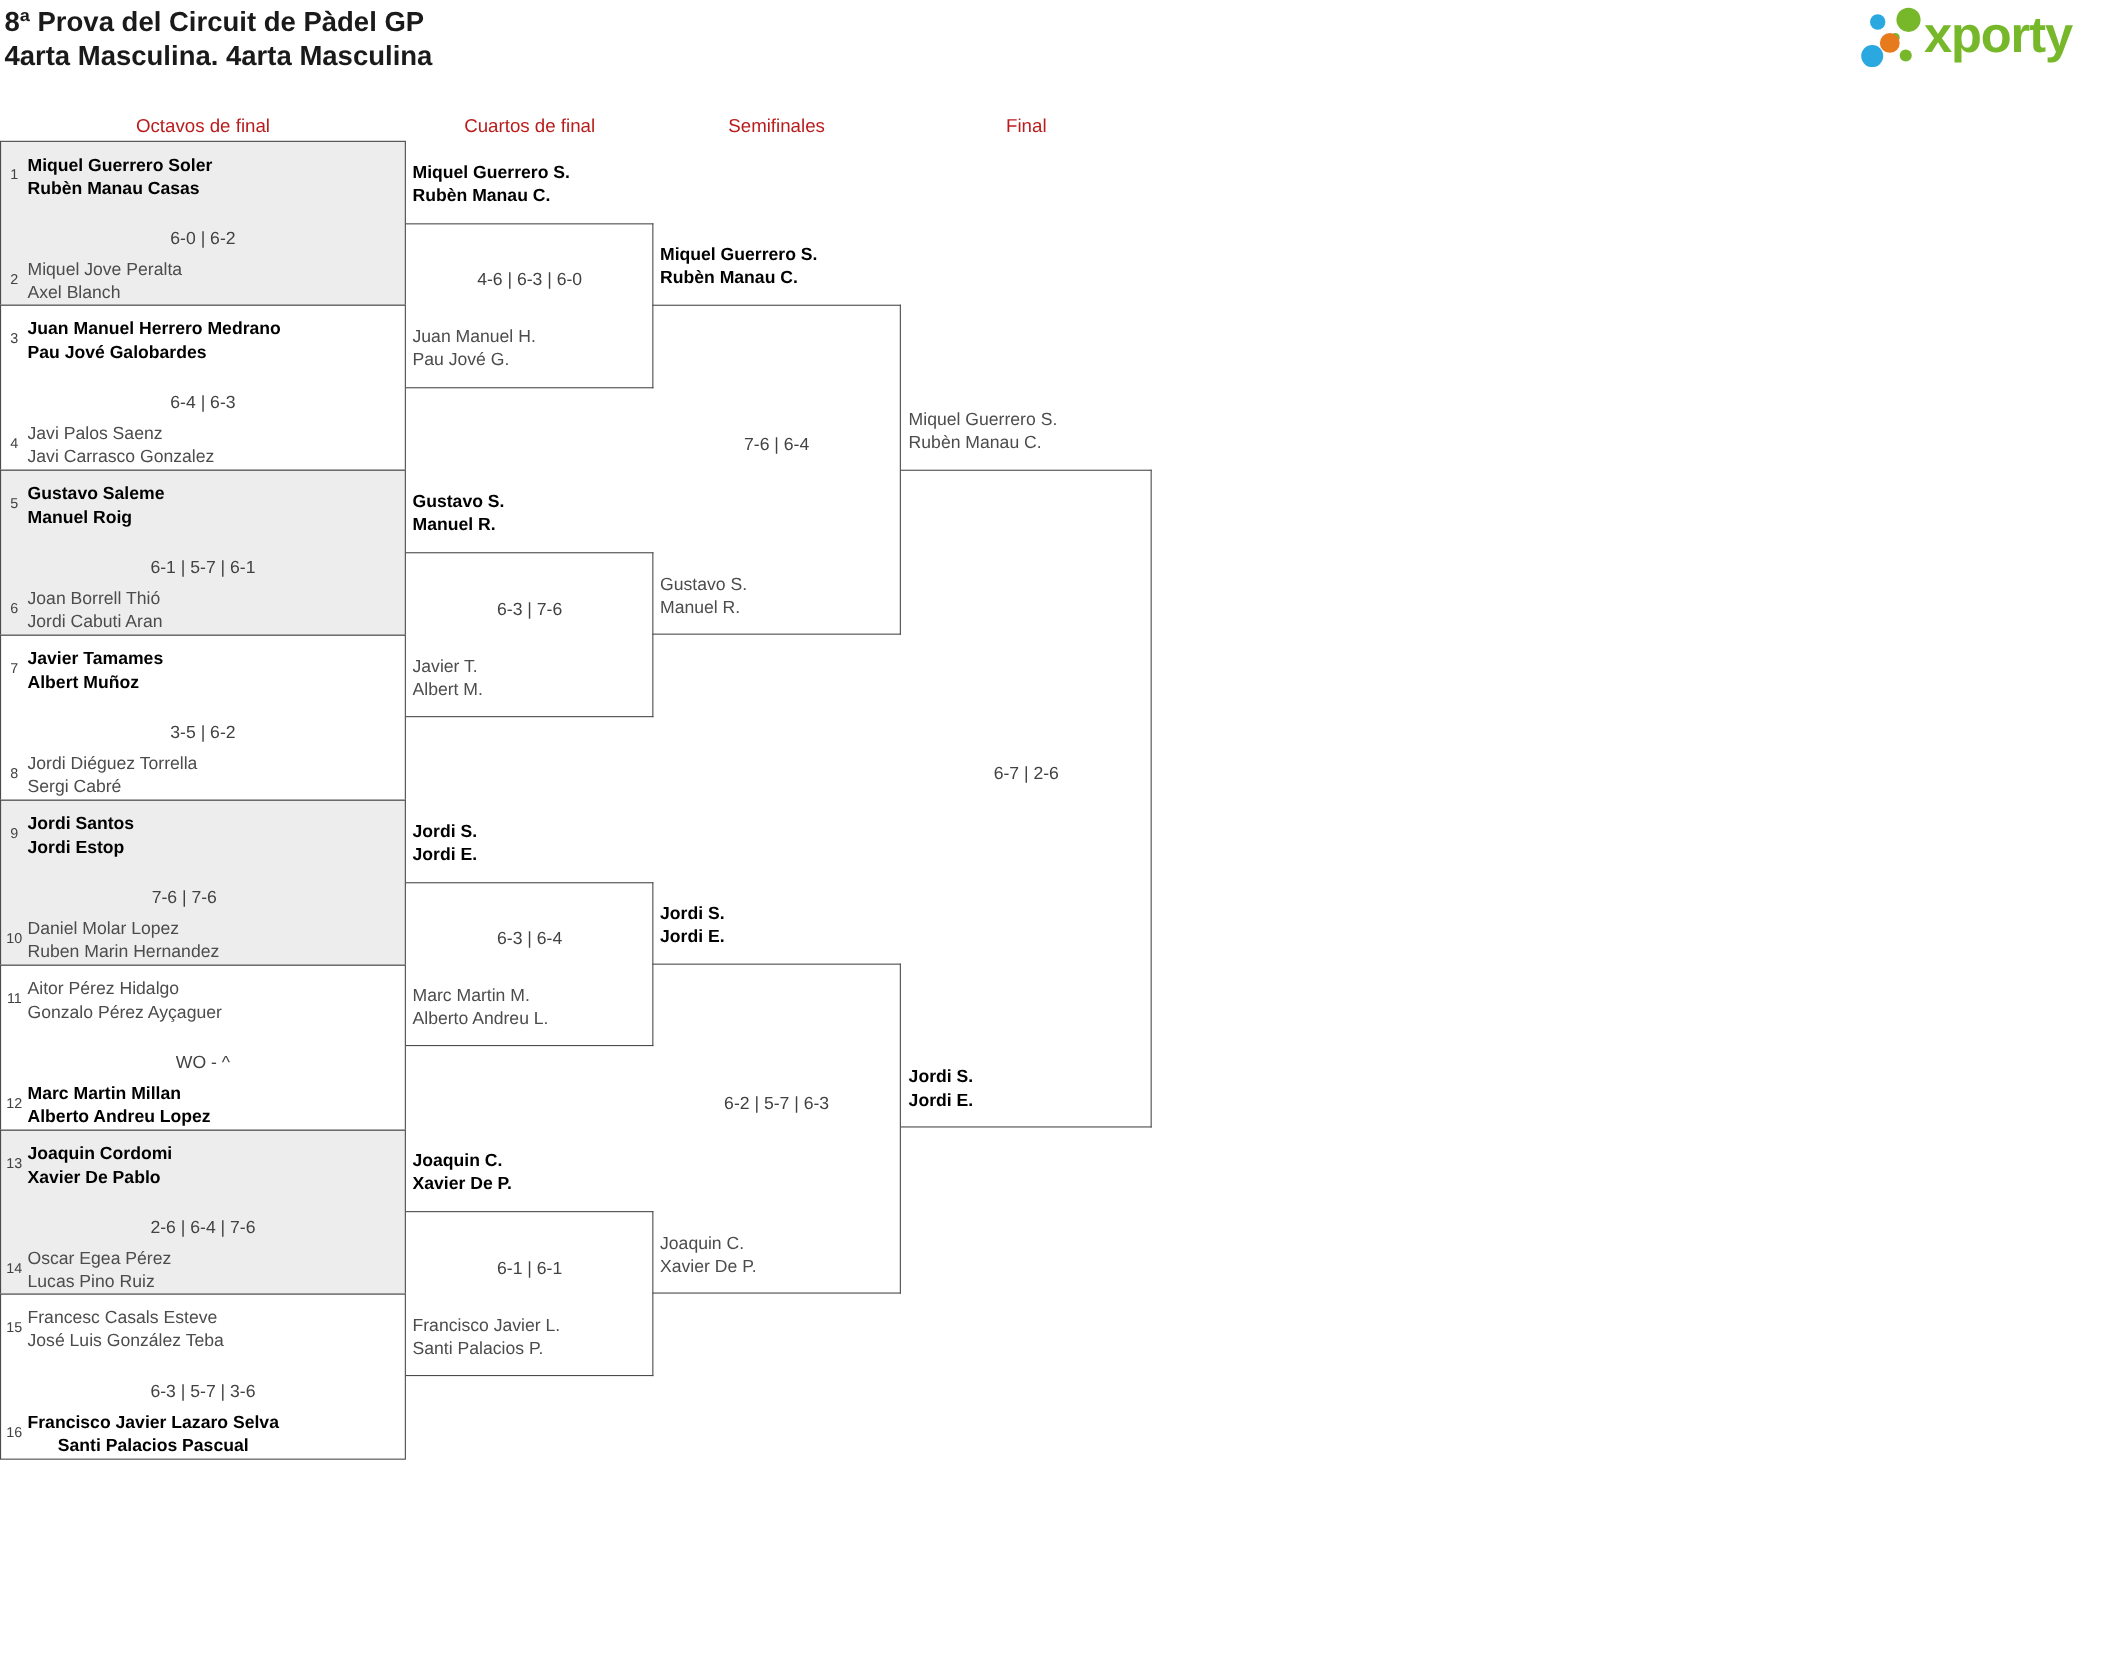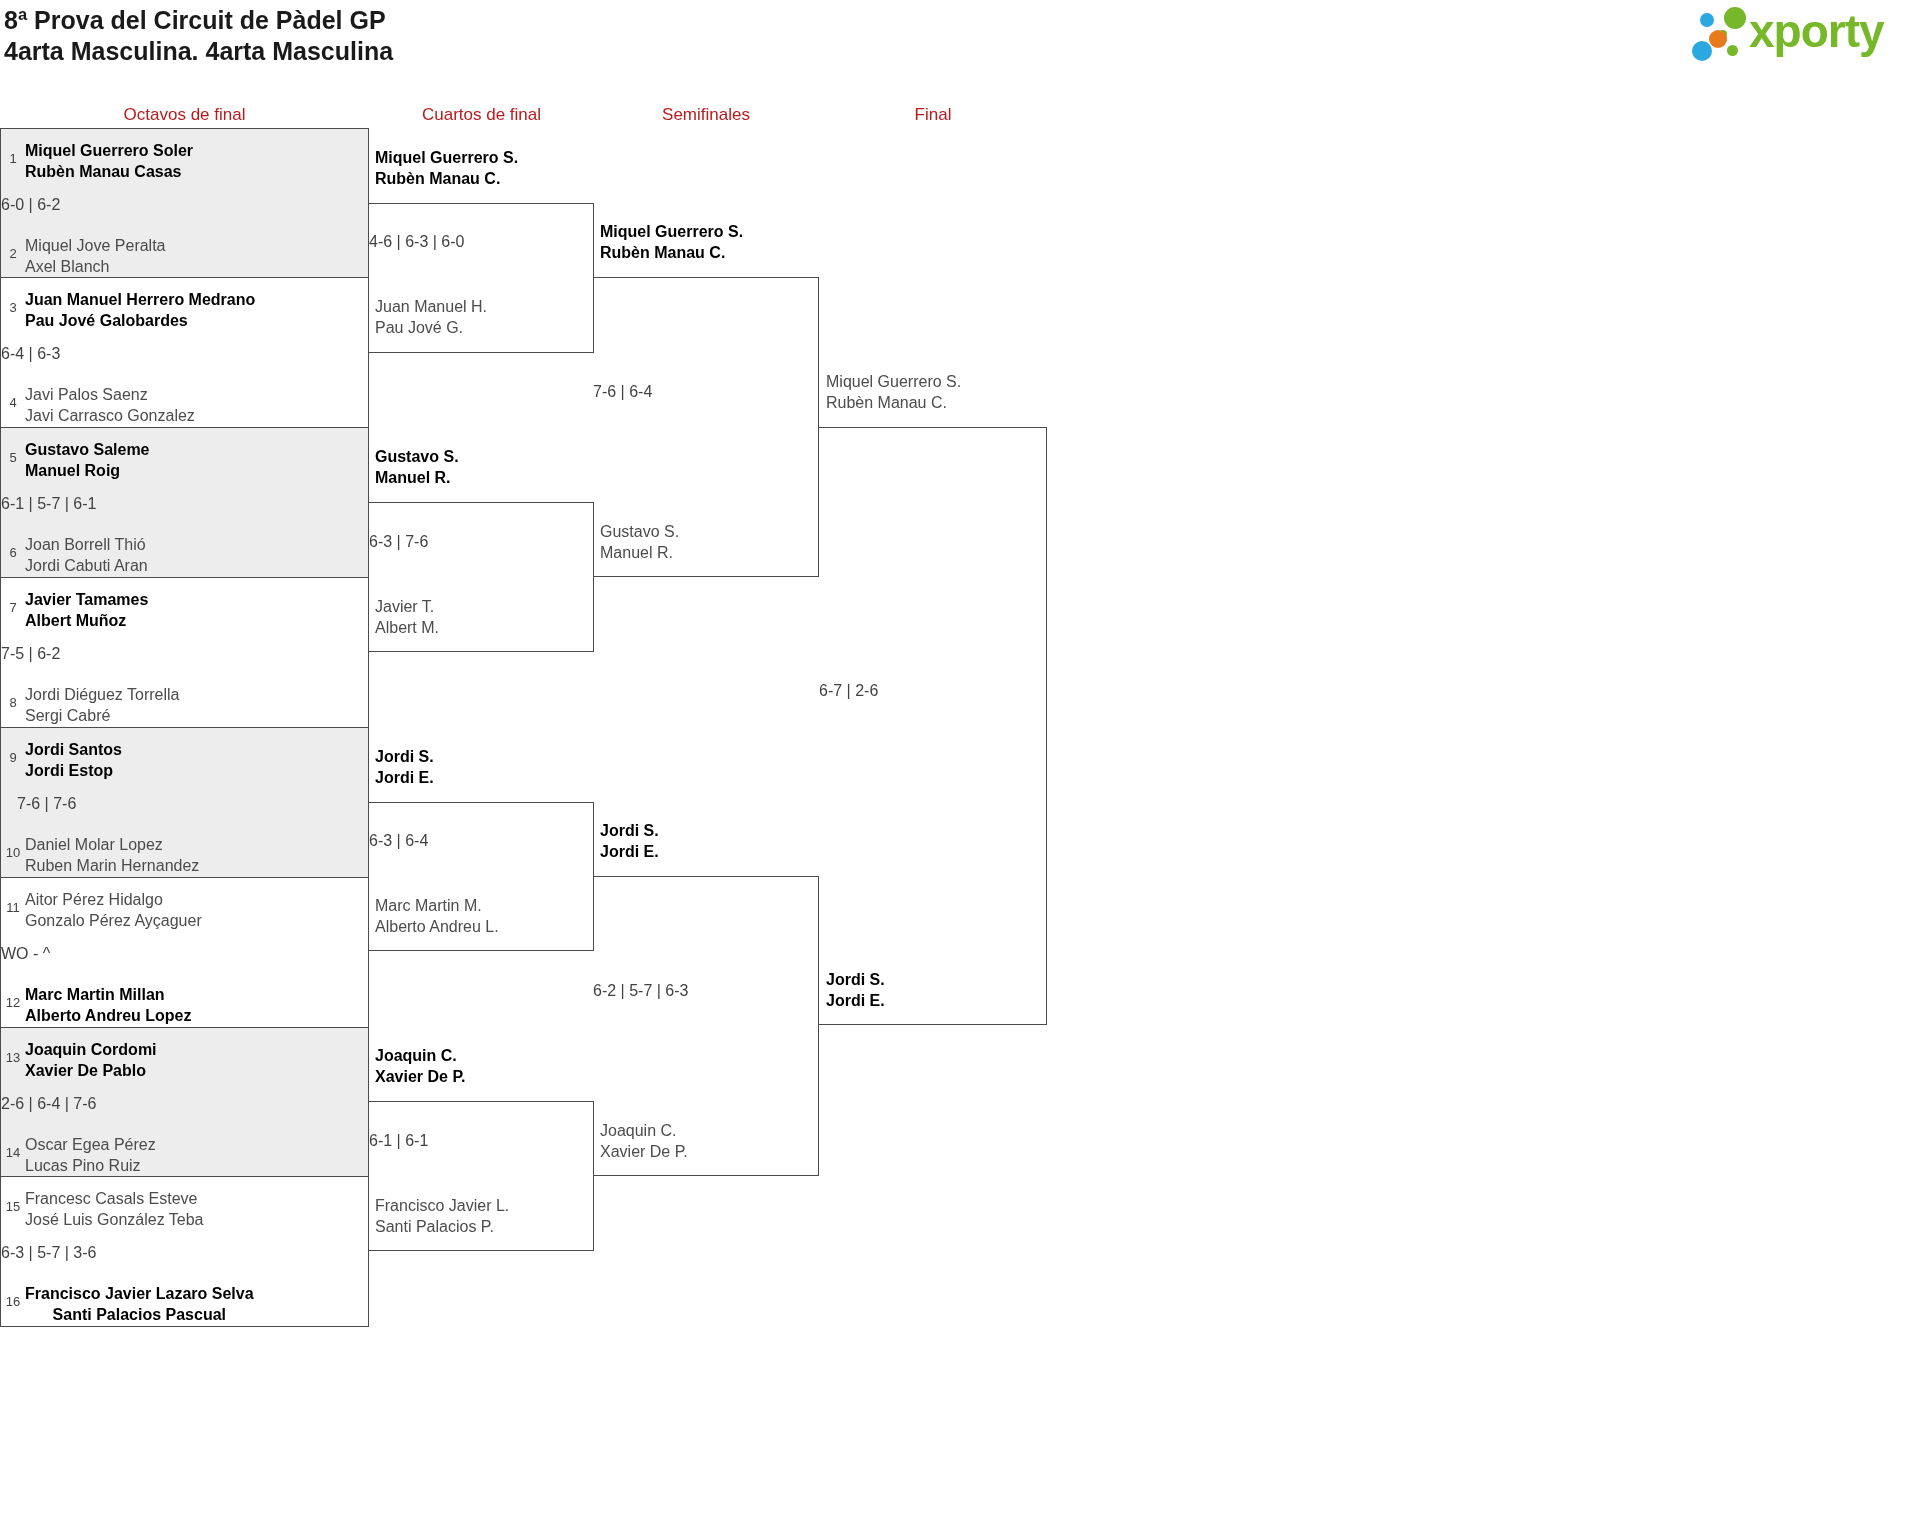--- a/index.html
+++ b/index.html
@@ -24,21 +24,21 @@
   .of-box{position:absolute;left:0;width:369px;border:1px solid #4b4b4b;
           box-sizing:border-box;background:#ffffff;}
   .of-box.alt{background:#ededed;}
 
   
   .rbox{position:absolute;border:solid #4b4b4b;border-width:1px 1px 1px 0;
         box-sizing:border-box;}
 
   .team{position:absolute;font-size:16px;line-height:21px;color:#4c4c4c;white-space:nowrap;}
   .team.w{font-weight:bold;color:#000000;}
-  .score{position:absolute;font-size:16px;line-height:21px;color:#424242;}
+  .score{position:absolute;font-size:16px;line-height:21px;color:#424242;text-align:center;margin-top:13px;}
   .seed{position:absolute;width:18px;font-size:13px;line-height:16px;color:#424242;text-align:center;}
 </style>
 </head>
 <body>
 
 <div class="page">
 
   <div class="title">
     <div>8ª Prova del Circuit de Pàdel GP</div>
     <div>4arta Masculina. 4arta Masculina</div>
@@ -100,21 +100,21 @@
       <div>Jordi Cabuti Aran</div>
     </div>
   </div>
 
   <div class="of-box" style="top:577px;height:151px;">
     <span class="seed" style="left:3px;top:22px;">7</span>
     <div class="team w" style="left:24px;top:11px;">
       <div>Javier Tamames</div>
       <div>Albert Muñoz</div>
     </div>
-    <div class="score" style="left:0;width:367px;top:65px;">7-5 | 6-2</div>
+    <div class="score" style="left:0;width:367px;top:65px;">3-5 | 6-2</div>
     <span class="seed" style="left:3px;top:117px;">8</span>
     <div class="team" style="left:24px;top:106px;">
       <div>Jordi Diéguez Torrella</div>
       <div>Sergi Cabré</div>
     </div>
   </div>
 
   <div class="of-box alt" style="top:727px;height:151px;">
     <span class="seed" style="left:3px;top:22px;">9</span>
     <div class="team w" style="left:24px;top:11px;">

